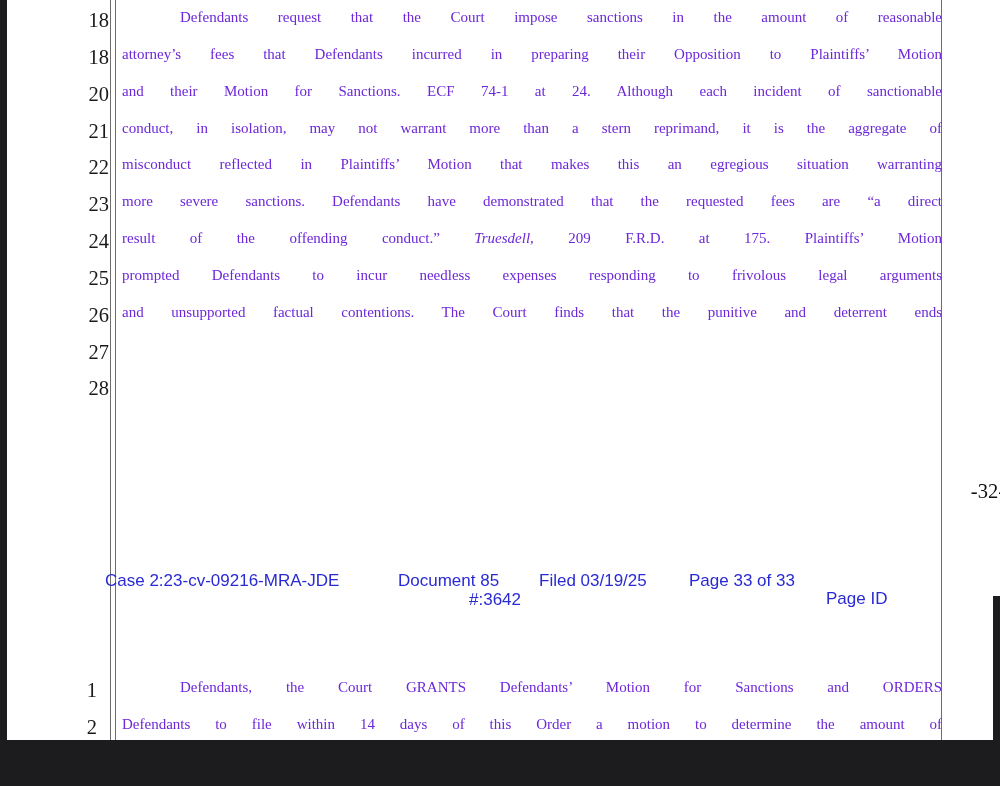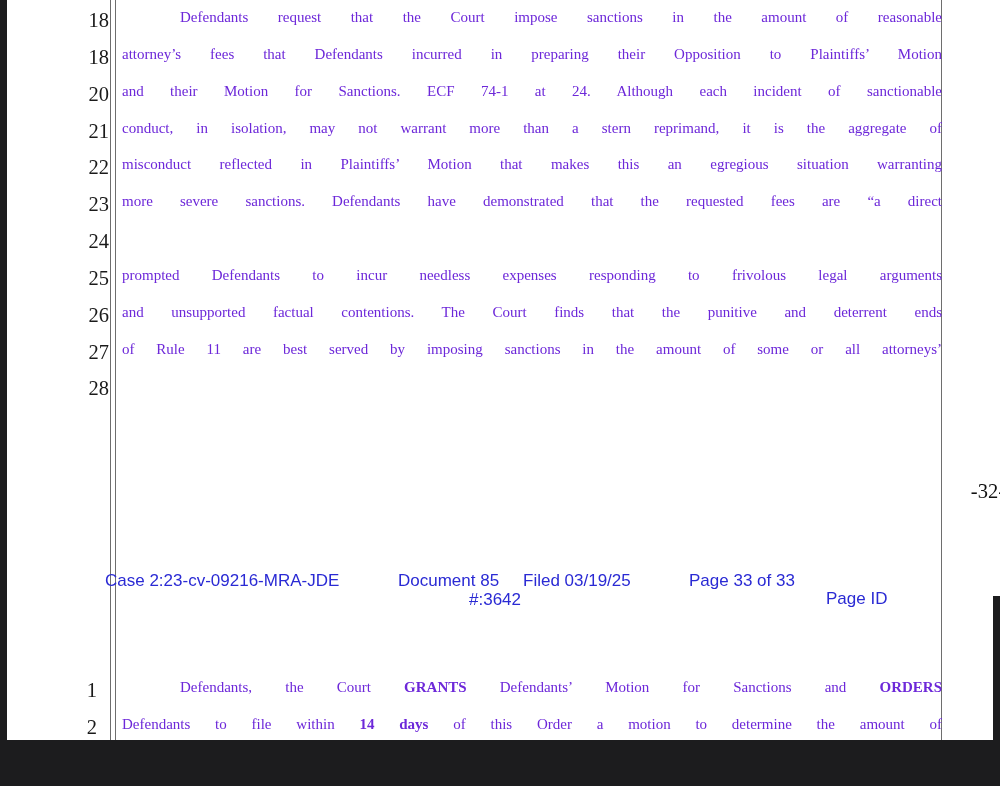--- a/index.html
+++ b/index.html
@@ -28,21 +28,21 @@
   .pageno {
     position: absolute; left: 0; width: 100%; text-align: right; top: 480px;
     font-size: 20.5px; color: #111;
   }
   .header {
     position: absolute; top: 20px; left: 0; width: 100%;
     font-family: "Liberation Sans", "DejaVu Sans", sans-serif;
     font-size: 17px; color: #2a2ad4; line-height: 1.05;
   }
   .header span { position: absolute; white-space: nowrap; }
-  b { font-weight: bold; margin-top: 16px; }
+  b { font-weight: normal; margin-top: 16px; }
   i { font-style: italic; }
 </style>
 </head>
 <body>
 
 <div class="page" id="page-top">
   <div class="vline" style="left:103px"></div>
   <div class="vline" style="left:108px"></div>
   <div class="vline" style="left:934px"></div>
 
@@ -58,44 +58,44 @@
   <div class="ln" style="top:121px">21</div>
   <div class="txt" style="top:121px">conduct, in isolation, may not warrant more than a stern reprimand, it is the aggregate of</div>
 
   <div class="ln" style="top:157px">22</div>
   <div class="txt" style="top:157px">misconduct reflected in Plaintiffs’ Motion that makes this an egregious situation warranting</div>
 
   <div class="ln" style="top:194px">23</div>
   <div class="txt" style="top:194px">more severe sanctions.  Defendants have demonstrated that the requested fees are “a direct</div>
 
   <div class="ln" style="top:231px">24</div>
+  <div class="txt" style="top:231px"><span>result of the offending conduct.”  </span><i>Truesdell</i><span>, 209 F.R.D. at 175.  Plaintiffs’ Motion</span></div>
 
   <div class="ln" style="top:268px">25</div>
   <div class="txt" style="top:268px">prompted Defendants to incur needless expenses responding to frivolous legal arguments</div>
 
   <div class="ln" style="top:305px">26</div>
   <div class="txt" style="top:305px">and unsupported factual contentions.  The Court finds that the punitive and deterrent ends</div>
 
   <div class="ln" style="top:342px">27</div>
-  <div class="txt" style="top:342px">of Rule 11 are best served by imposing sanctions in the amount of some or all attorneys’</div>
 
   <div class="ln" style="top:378px">28</div>
 
   <div class="pageno">-32-</div>
 </div>
 
 <div class="page" id="page-bottom">
   <div class="vline" style="left:103px"></div>
   <div class="vline" style="left:108px"></div>
   <div class="vline" style="left:934px"></div>
 
   <div class="header">
     <span style="left:98px; top:2px">Case 2:23-cv-09216-MRA-JDE</span>
     <span style="left:391px; top:2px">Document 85</span>
-    <span style="left:516px; top:2px">Filed 03/19/25</span>
+    <span style="left:532px; top:2px">Filed 03/19/25</span>
     <span style="left:682px; top:2px">Page 33 of 33</span>
     <span style="left:819px; top:20px">Page ID</span>
     <span style="left:462px; top:21px">#:3642</span>
   </div>
 
   <div class="ln" style="top:130px">1</div>
   <div class="txt indent" style="top:130px"><span>Defendants, the Court </span><b>GRANTS</b><span> Defendants’ Motion for Sanctions and </span><b>ORDERS</b></div>
 
   <div class="ln" style="top:167px">2</div>
   <div class="txt" style="top:167px"><span>Defendants to file within </span><b>14 days</b><span> of this Order a motion to determine the amount of</span></div>

